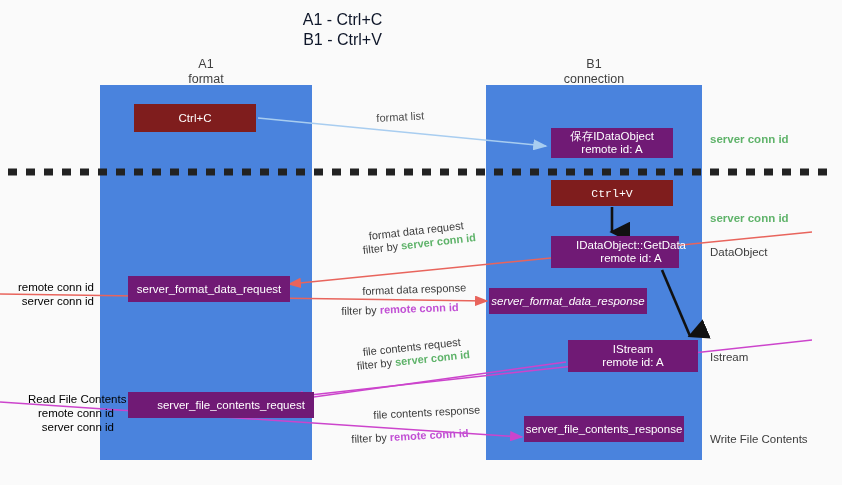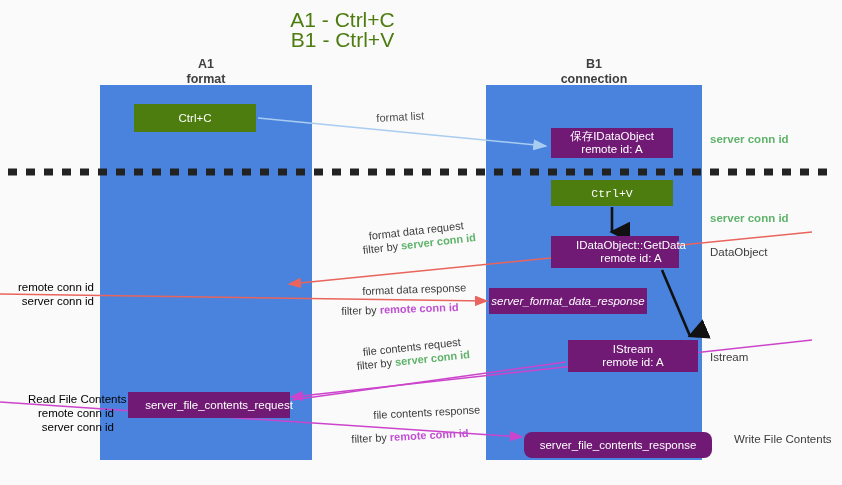--- a/index.html
+++ b/index.html
@@ -8,63 +8,63 @@
     background:#fafafa;
     font-family:"Liberation Sans","DejaVu Sans",sans-serif;
     overflow:hidden;
     position:relative;
   }
   #stage{position:absolute;left:0;top:0;width:842px;height:485px;}
   svg#wires{position:absolute;left:0;top:0;width:842px;height:485px;pointer-events:none;}
 
   .title{
     position:absolute;left:0;top:10px;width:685px;
-    text-align:center;font-size:21px;color:#4d7c0f;line-height:20px;
+    text-align:center;font-size:16px;color:#0f172a;line-height:20px;
   }
 
   .col{position:absolute;background:#4a83dd;}
   #col-a1{left:100px;top:85px;width:212px;height:375px;}
   #col-b1{left:486px;top:85px;width:216px;height:375px;}
 
   .colhead{
     position:absolute;text-align:center;font-size:12.5px;color:#3f3f3f;
-    line-height:15px;width:212px;font-weight:bold;
+    line-height:15px;width:212px;
   }
   #head-a1{left:100px;top:57px;}
   #head-b1{left:486px;top:57px;width:216px;}
 
   .node{
     position:absolute;box-sizing:border-box;
     display:flex;align-items:center;justify-content:center;
     text-align:center;color:#ffffff;font-size:11.5px;line-height:13px;
     padding:2px 4px;
   }
-  .node.green{background:#4d7c0f;}
+  .node.green{background:#7f1d1d;}
   .node.orange{background:#701a75;}
 
   
   #n-ctrlc{left:134px;top:104px;width:122px;height:28px;}
   #n-save{left:551px;top:128px;width:122px;height:30px;}
   #n-ctrlv{left:551px;top:180px;width:122px;height:26px;font-family:Liberation Mono, monospace;}
   #n-getdata{left:551px;top:236px;width:128px;height:32px;padding-left:36px;}
   #n-fdreq{left:128px;top:276px;width:162px;height:26px;}
   #n-fdresp{left:489px;top:288px;width:158px;height:26px;font-style:italic;}
   #n-istream{left:568px;top:340px;width:130px;height:32px;}
-  #n-fcreq{left:128px;top:392px;width:162px;height:26px;padding-left:24px;}
-  #n-fcresp{left:524px;top:432px;width:188px;height:26px;border-radius:8px;}
+  #n-fcreq{left:128px;top:392px;width:186px;height:26px;padding-left:24px;}
+  #n-fcresp{left:524px;top:416px;width:160px;height:26px;}
 
   .lbl{position:absolute;font-size:11.5px;line-height:14px;white-space:nowrap;}
   .lbl.green{color:#5fb36a;font-weight:bold;}
   .lbl.dark{color:#3c3c3c;}
 
   #lbl-sci1{left:710px;top:132px;}
   #lbl-sci2{left:710px;top:211px;}
   #lbl-dataobject{left:710px;top:245px;}
   #lbl-istream{left:710px;top:350px;}
-  #lbl-writefc{left:710px;top:432px;margin-left:24px;}
+  #lbl-writefc{left:710px;top:432px;}
 
   #lbl-left1{left:8px;top:280px;text-align:right;width:86px;}
   #lbl-left2{left:8px;top:392px;text-align:right;width:86px;margin-left:20px;}
 
   .wirelbl{
     position:absolute;font-size:11px;line-height:14px;white-space:nowrap;
     color:#3c3c3c;transform-origin:left top;
   }
   .wirelbl .g{color:#5fb36a;font-weight:bold;}
   .wirelbl .p{color:#c14fd4;font-weight:bold;}
@@ -150,20 +150,23 @@
     <span>Ctrl+V</span>
   </div>
 
   <div class="node orange" id="n-getdata">
     <div>
       <div>IDataObject::GetData</div>
       <div>remote id: A</div>
     </div>
   </div>
 
+  <div class="node orange" id="n-fdreq">
+    <span>server_format_data_request</span>
+  </div>
 
   <div class="node orange" id="n-fdresp">
     <span>server_format_data_response</span>
   </div>
 
   <div class="node orange" id="n-istream">
     <div>
       <div>IStream</div>
       <div>remote id: A</div>
     </div>

